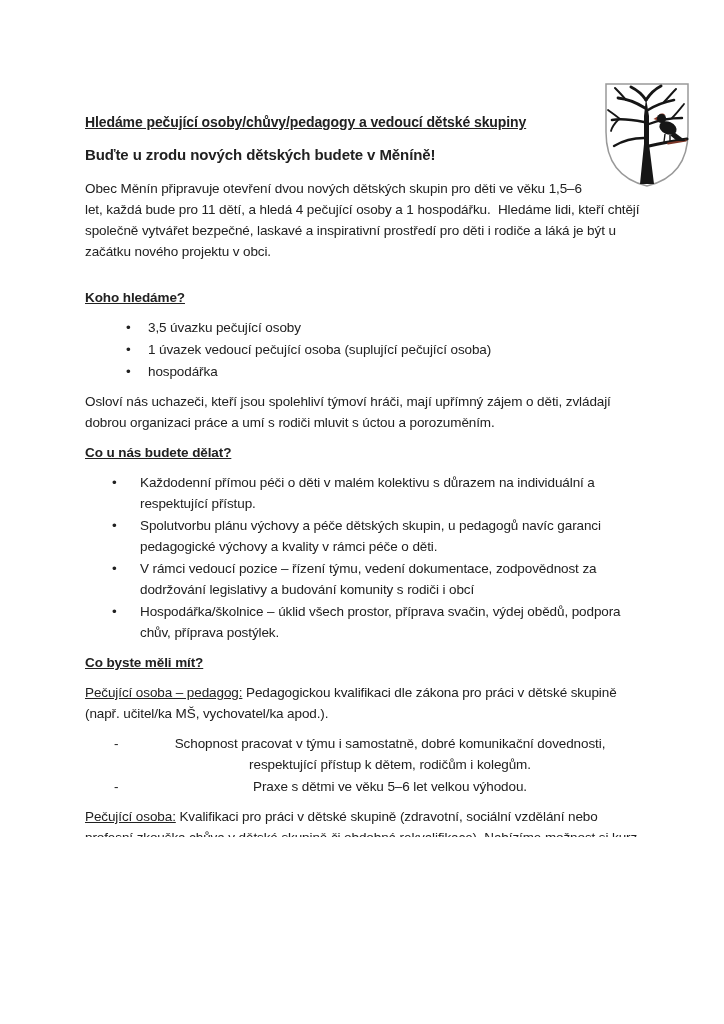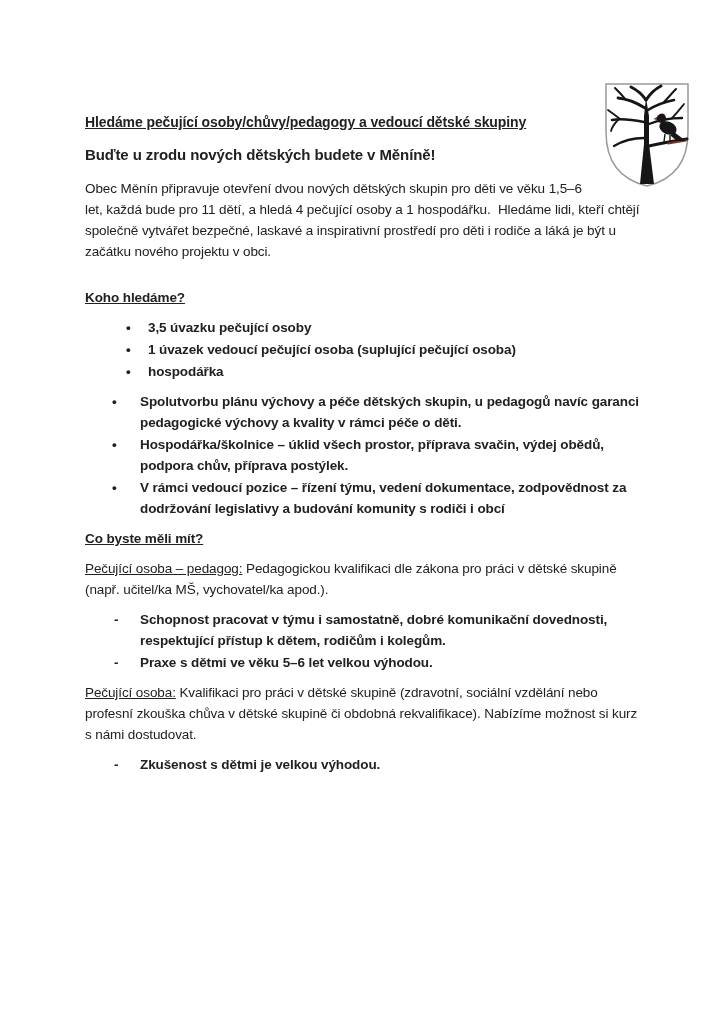--- a/index.html
+++ b/index.html
@@ -30,26 +30,26 @@
     margin-bottom: 12px;
   }
   .heading {
     font-weight: bold;
     text-decoration: underline;
     margin-top: 2px;
   }
   .u { text-decoration: underline; }
   .gap { height: 14px; }
   ul { list-style: none; margin: 5px 50px 9px 0; padding: 0; }
-  li { position: relative; white-space: pre-wrap; margin-bottom: 1px; font-weight: bold; }
+  li { position: relative; white-space: pre-wrap; margin-bottom: 1px; }
   ul.round-indent li { padding-left: 63px; }
   ul.round-indent li::before { content: "\2022"; position: absolute; left: 41px; }
   ul.round li { padding-left: 55px; }
   ul.round li::before { content: "\2022"; position: absolute; left: 27px; }
-  ul.dash li { padding-left: 55px; }
+  ul.dash li { padding-left: 55px; text-align: center; }
   ul.dash li::before { content: "-"; position: absolute; left: 29px; }
   .emblem {
     float: right;
     width: 86px; height: 108px;
     margin: -30px 0 8px 14px;
   }
   .emblem svg { display: block; width: 86px; height: 108px; }
 </style>
 </head>
 <body>
@@ -99,26 +99,29 @@
     <div class="gap"></div>
 
     <p class="heading">Koho hledáme?</p>
 
     <ul class="round-indent">
       <li>3,5 úvazku pečující osoby</li>
       <li>1 úvazek vedoucí pečující osoba (suplující pečující osoba)</li>
       <li>hospodářka</li>
     </ul>
 
+    <p>Osloví nás uchazeči, kteří jsou spolehliví týmoví hráči, mají upřímný zájem o děti, zvládají dobrou organizaci práce a umí s rodiči mluvit s úctou a porozuměním.</p>
 
+    <p class="heading">Co u nás budete dělat?</p>
 
     <ul class="round">
+      <li>Každodenní přímou péči o děti v malém kolektivu s důrazem na individuální a respektující přístup.</li>
       <li>Spolutvorbu plánu výchovy a péče dětských skupin, u pedagogů navíc garanci pedagogické výchovy a kvality v rámci péče o děti.</li>
+      <li>V rámci vedoucí pozice – řízení týmu, vedení dokumentace, zodpovědnost za dodržování legislativy a budování komunity s rodiči i obcí</li>
       <li>Hospodářka/školnice – úklid všech prostor, příprava svačin, výdej obědů, podpora chův, příprava postýlek.</li>
-      <li>V rámci vedoucí pozice – řízení týmu, vedení dokumentace, zodpovědnost za dodržování legislativy a budování komunity s rodiči i obcí</li>
     </ul>
 
     <p class="heading">Co byste měli mít?</p>
 
     <p><span class="u">Pečující osoba – pedagog:</span><span> Pedagogickou kvalifikaci dle zákona pro práci v dětské skupině (např. učitel/ka MŠ, vychovatel/ka apod.).</span></p>
 
     <ul class="dash">
       <li>Schopnost pracovat v týmu i samostatně, dobré komunikační dovednosti, respektující přístup k dětem, rodičům i kolegům.</li>
       <li>Praxe s dětmi ve věku 5–6 let velkou výhodou.</li>
     </ul>

